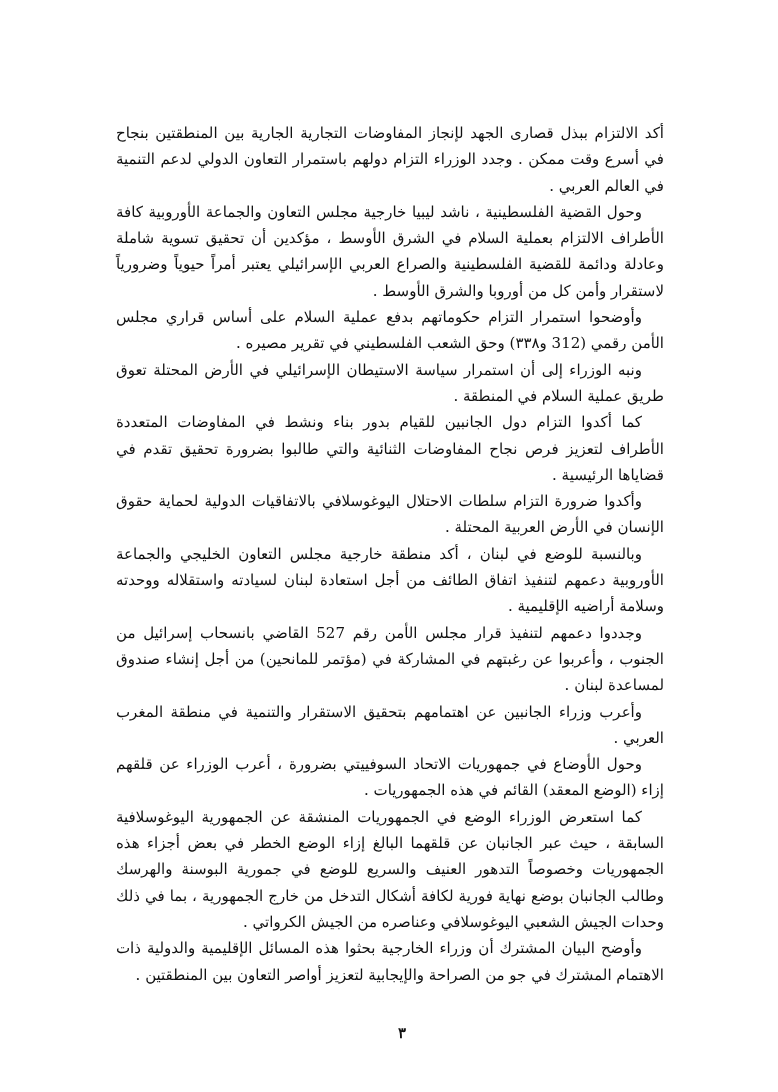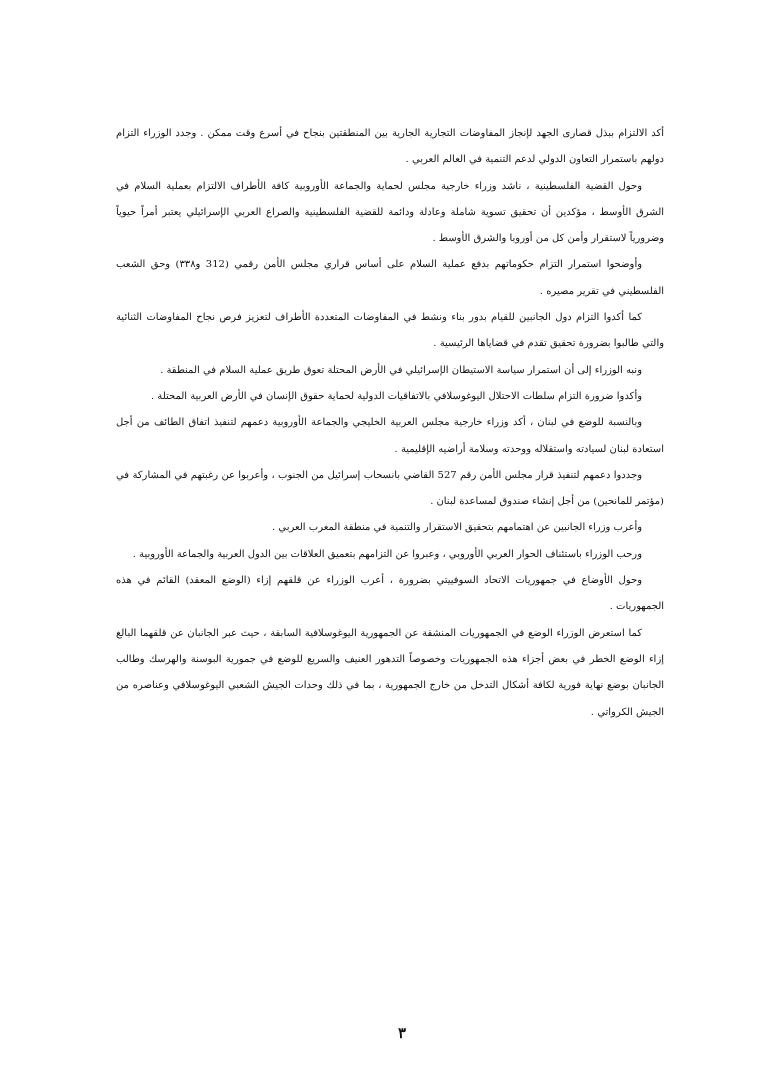--- a/index.html
+++ b/index.html
@@ -23,21 +23,21 @@
       background: #ffffff;
     }
     .body-text {
       position: absolute;
       top: 120px;
       right: 114px;
       width: 548px;
       direction: rtl;
       text-align: justify;
       text-align-last: right;
-      font-size: 10px;
+      font-size: 15px;
       line-height: 26.3px;
       letter-spacing: -0.1px;
       word-spacing: 0px;
     }
     .body-text p {
       margin: 0;
       padding: 0;
       text-indent: 22px;
     }
     .body-text p.continuation {
@@ -55,26 +55,26 @@
       font-weight: bold;
       direction: rtl;
     }
   </style>
 </head>
 <body>
 
 <div class="page">
   <div class="body-text">
     <p class="continuation">أكد الالتزام ببذل قصارى الجهد لإنجاز المفاوضات التجارية الجارية بين المنطقتين بنجاح في أسرع وقت ممكن . وجدد الوزراء التزام دولهم باستمرار التعاون الدولي لدعم التنمية في العالم العربي .</p>
-    <p>وحول القضية الفلسطينية ، ناشد وزراء خارجية مجلس لحماية والجماعة الأوروبية كافة الأطراف الالتزام بعملية السلام في الشرق الأوسط ، مؤكدين أن تحقيق تسوية شاملة وعادلة ودائمة للقضية الفلسطينية والصراع العربي الإسرائيلي يعتبر أمراً حيوياً وضرورياً لاستقرار وأمن كل من أوروبا والشرق الأوسط .</p>
+    <p>وحول القضية الفلسطينية ، ناشد ليبيا خارجية مجلس التعاون والجماعة الأوروبية كافة الأطراف الالتزام بعملية السلام في الشرق الأوسط ، مؤكدين أن تحقيق تسوية شاملة وعادلة ودائمة للقضية الفلسطينية والصراع العربي الإسرائيلي يعتبر أمراً حيوياً وضرورياً لاستقرار وأمن كل من أوروبا والشرق الأوسط .</p>
     <p>وأوضحوا استمرار التزام حكوماتهم بدفع عملية السلام على أساس قراري مجلس الأمن رقمي (312 و٣٣٨) وحق الشعب الفلسطيني في تقرير مصيره .</p>
+    <p>ونبه الوزراء إلى أن استمرار سياسة الاستيطان الإسرائيلي في الأرض المحتلة تعوق طريق عملية السلام في المنطقة .</p>
     <p>كما أكدوا التزام دول الجانبين للقيام بدور بناء ونشط في المفاوضات المتعددة الأطراف لتعزيز فرص نجاح المفاوضات الثنائية والتي طالبوا بضرورة تحقيق تقدم في قضاياها الرئيسية .</p>
-    <p>ونبه الوزراء إلى أن استمرار سياسة الاستيطان الإسرائيلي في الأرض المحتلة تعوق طريق عملية السلام في المنطقة .</p>
     <p>وأكدوا ضرورة التزام سلطات الاحتلال اليوغوسلافي بالاتفاقيات الدولية لحماية حقوق الإنسان في الأرض العربية المحتلة .</p>
-    <p>وبالنسبة للوضع في لبنان ، أكد وزراء خارجية مجلس العربية الخليجي والجماعة الأوروبية دعمهم لتنفيذ اتفاق الطائف من أجل استعادة لبنان لسيادته واستقلاله ووحدته وسلامة أراضيه الإقليمية .</p>
+    <p>وبالنسبة للوضع في لبنان ، أكد منطقة خارجية مجلس التعاون الخليجي والجماعة الأوروبية دعمهم لتنفيذ اتفاق الطائف من أجل استعادة لبنان لسيادته واستقلاله ووحدته وسلامة أراضيه الإقليمية .</p>
     <p>وجددوا دعمهم لتنفيذ قرار مجلس الأمن رقم 527 القاضي بانسحاب إسرائيل من الجنوب ، وأعربوا عن رغبتهم في المشاركة في (مؤتمر للمانحين) من أجل إنشاء صندوق لمساعدة لبنان .</p>
     <p>وأعرب وزراء الجانبين عن اهتمامهم بتحقيق الاستقرار والتنمية في منطقة المغرب العربي .</p>
-    <p>ورحب الوزراء باستئناف الحوار العربي الأوروبي ، وعبروا عن التزامهم بتعميق العلاقات بين الدول العربية والجماعة الأوروبية .</p>
     <p>وحول الأوضاع في جمهوريات الاتحاد السوفييتي بضرورة ، أعرب الوزراء عن قلقهم إزاء (الوضع المعقد) القائم في هذه الجمهوريات .</p>
     <p>كما استعرض الوزراء الوضع في الجمهوريات المنشقة عن الجمهورية اليوغوسلافية السابقة ، حيث عبر الجانبان عن قلقهما البالغ إزاء الوضع الخطر في بعض أجزاء هذه الجمهوريات وخصوصاً التدهور العنيف والسريع للوضع في جمورية البوسنة والهرسك وطالب الجانبان بوضع نهاية فورية لكافة أشكال التدخل من خارج الجمهورية ، بما في ذلك وحدات الجيش الشعبي اليوغوسلافي وعناصره من الجيش الكرواتي .</p>
+    <p>وأوضح البيان المشترك أن وزراء الخارجية بحثوا هذه المسائل الإقليمية والدولية ذات الاهتمام المشترك في جو من الصراحة والإيجابية لتعزيز أواصر التعاون بين المنطقتين .</p>
   </div>
   <div class="page-number">٣</div>
 </div>
 
 </body></html>

